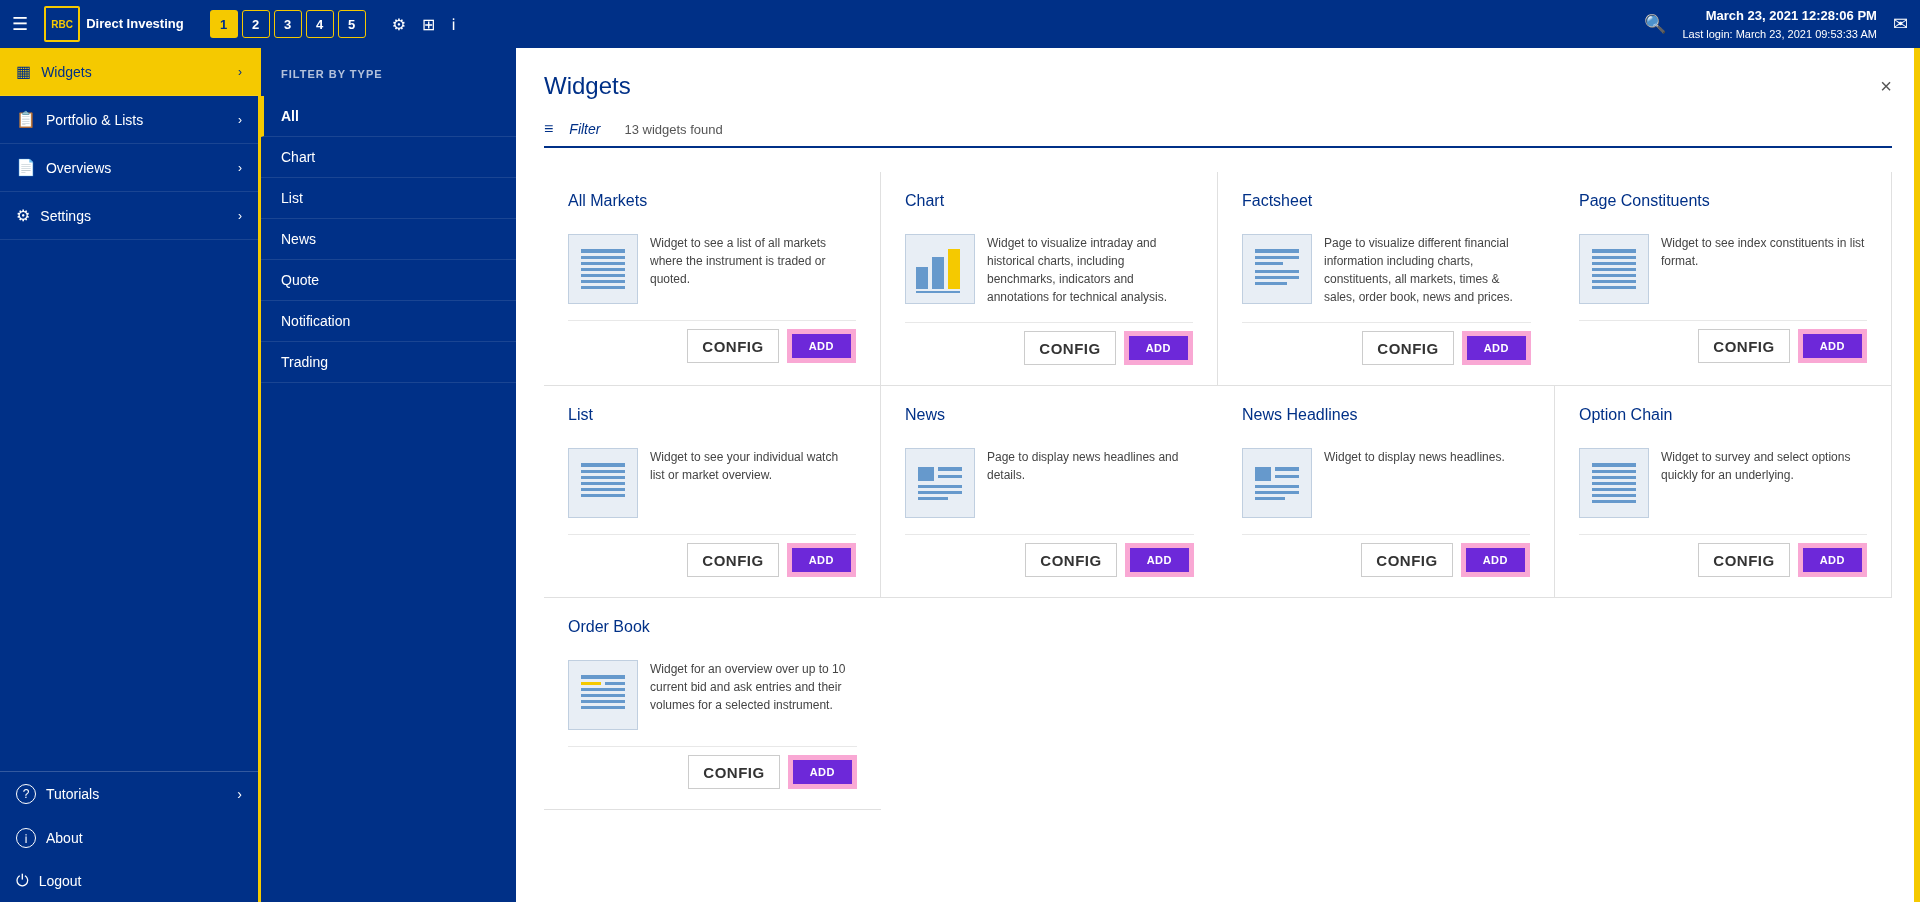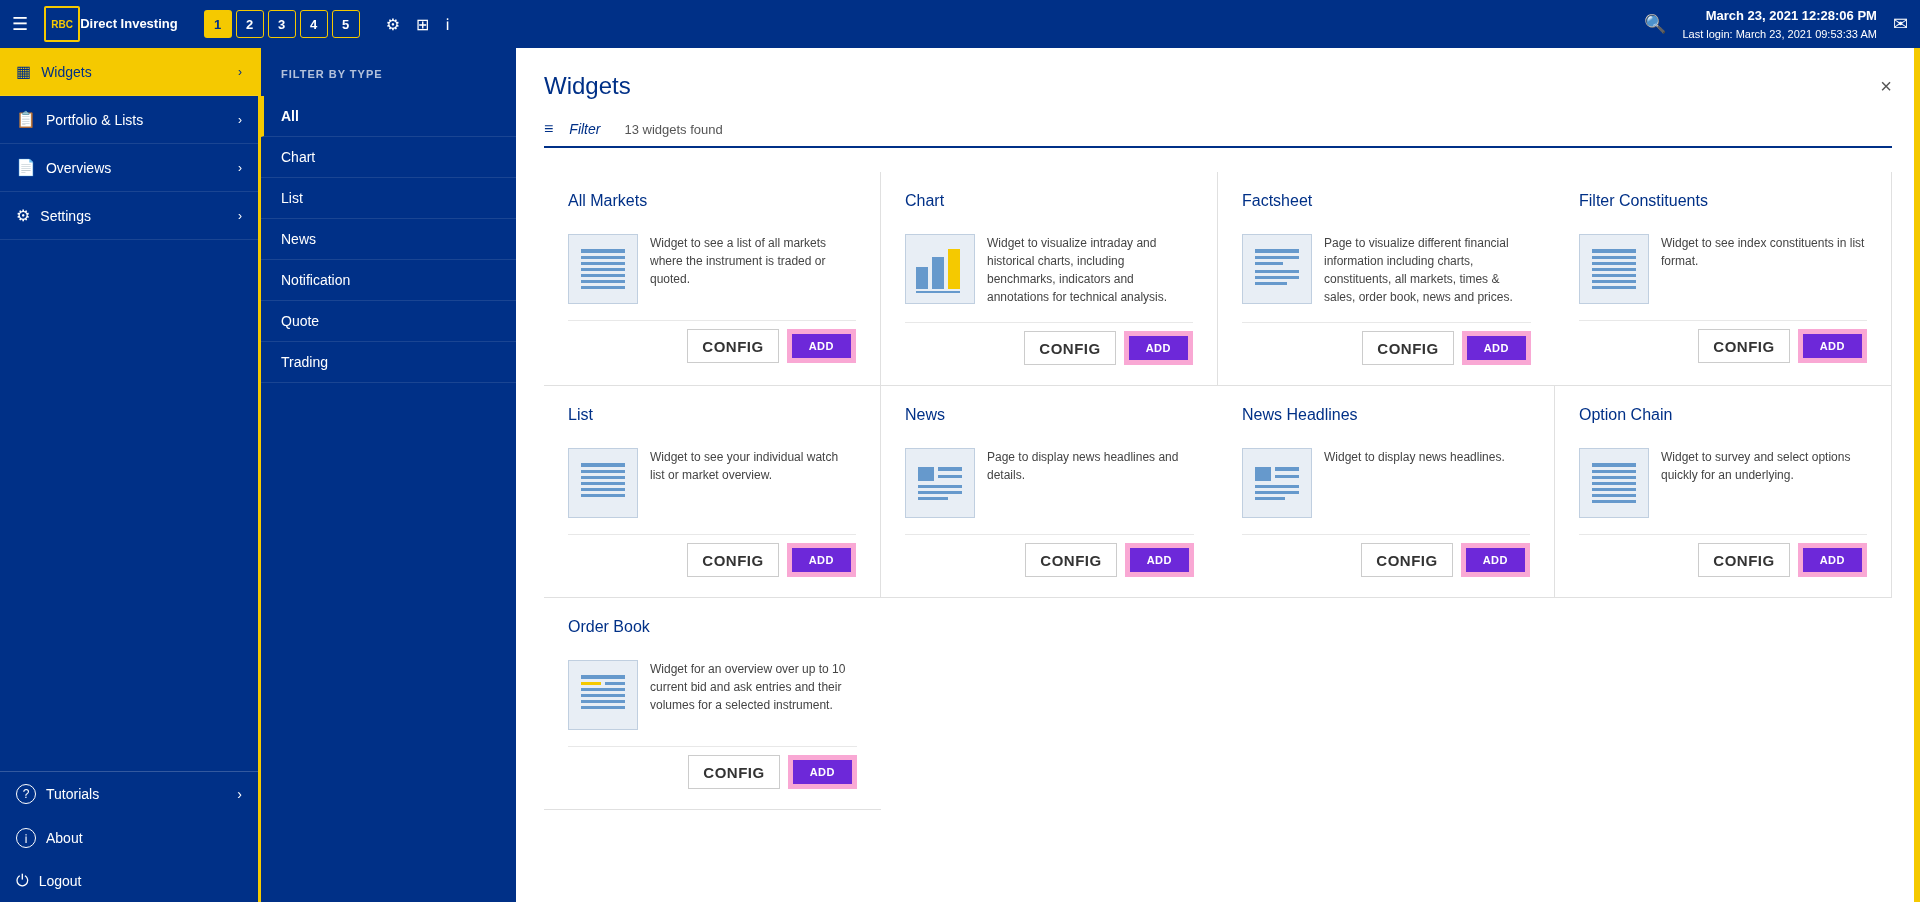--- a/index.html
+++ b/index.html
@@ -11,21 +11,21 @@
       height: 48px;
       display: flex;
       align-items: center;
       padding: 0 12px;
       color: white;
       position: relative;
       z-index: 100;
     }
     .topnav-left { display: flex; align-items: center; gap: 10px; }
     .topnav-hamburger { color: white; font-size: 18px; cursor: pointer; margin-right: 6px; }
-    .topnav-logo { display: flex; align-items: center; }
+    .topnav-logo { display: flex; align-items: center; gap: 6px; }
     .rbc-logo {
       width: 36px; height: 36px; background: #003087; border: 2px solid #f5c900;
       display: flex; align-items: center; justify-content: center;
       font-weight: bold; color: #f5c900; font-size: 14px; border-radius: 2px;
     }
     .topnav-title { font-size: 11px; line-height: 1.3; color: white; }
     .topnav-title span { display: block; font-size: 13px; font-weight: bold; }
     .topnav-tabs { display: flex; gap: 4px; margin-left: 16px; }
     .topnav-tab {
       width: 28px; height: 28px; background: #f5c900; color: #003087;
@@ -326,22 +326,22 @@
       </div>
     </div>
   </div>
 
   <div class="filter-panel">
     <div class="filter-title">FILTER BY TYPE</div>
     <div class="filter-item active">All</div>
     <div class="filter-item">Chart</div>
     <div class="filter-item">List</div>
     <div class="filter-item">News</div>
+    <div class="filter-item">Quote</div>
     <div class="filter-item">Notification</div>
-    <div class="filter-item">Quote</div>
     <div class="filter-item">Trading</div>
   </div>
 
   <div class="main-content">
     <div class="widgets-panel">
 
       <div class="widgets-panel-header">
         <h1 class="widgets-panel-title">Widgets</h1>
         <span class="close-btn">×</span>
       </div>
@@ -410,21 +410,21 @@
             </div>
             <div class="widget-desc">Page to visualize different financial information including charts, constituents, all markets, times &amp; sales, order book, news and prices.</div>
           </div>
           <div class="widget-card-actions">
             <button class="btn-config">CONFIG</button>
             <button class="btn-add">ADD</button>
           </div>
         </div>
 
         <div class="widget-card">
-          <div class="widget-card-title">Filter Constituents</div>
+          <div class="widget-card-title">Page Constituents</div>
           <div class="widget-card-body">
             <div class="widget-thumbnail">
               <svg width="52" height="52" viewBox="0 0 52 52" xmlns="http://www.w3.org/2000/svg">
                 <rect x="4" y="6" width="44" height="4" fill="#6699cc"></rect>
                 <rect x="4" y="13" width="44" height="3" fill="#6699cc"></rect>
                 <rect x="4" y="19" width="44" height="3" fill="#6699cc"></rect>
                 <rect x="4" y="25" width="44" height="3" fill="#6699cc"></rect>
                 <rect x="4" y="31" width="44" height="3" fill="#6699cc"></rect>
                 <rect x="4" y="37" width="44" height="3" fill="#6699cc"></rect>
                 <rect x="4" y="43" width="44" height="3" fill="#6699cc"></rect>

